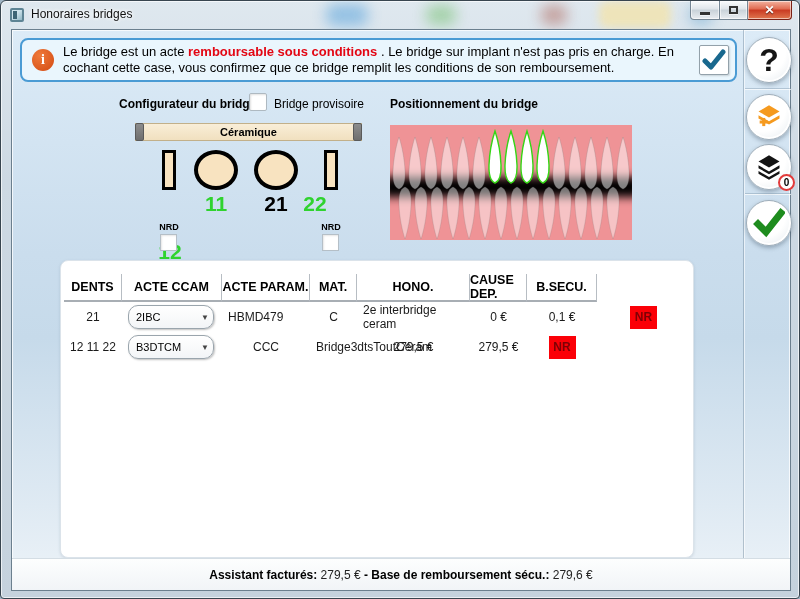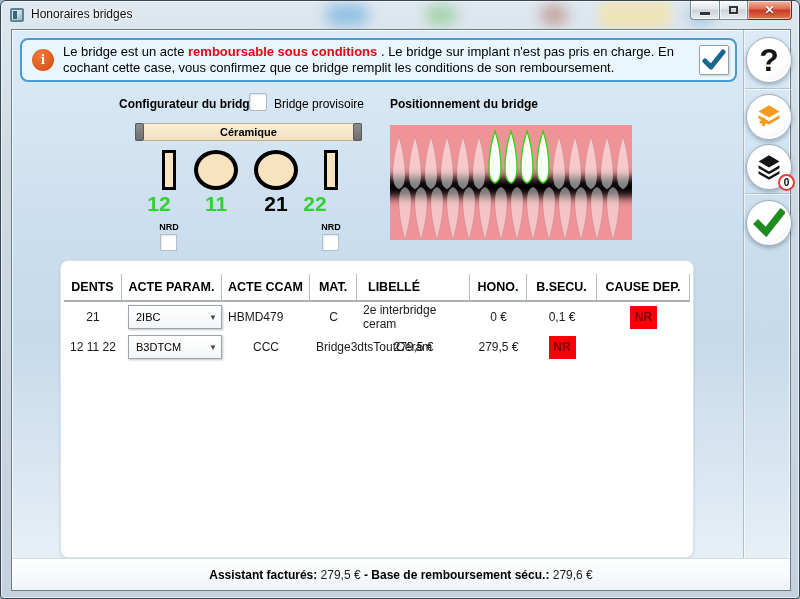--- a/index.html
+++ b/index.html
@@ -81,22 +81,22 @@
 
   
   .panel { position:absolute; left:48px; top:230px; width:634px; height:298px; background:#fff;
            border-radius:8px; border:1px solid #dbe3ea; box-shadow:0 1px 3px rgba(80,100,120,.18); padding-top:13px; }
   .grid { display:grid; grid-template-columns:58px 100px 88px 47px 113px 57px 70px 93px; margin-left:3px; }
   .hcell { height:28px; display:flex; align-items:center; font-size:12.5px; font-weight:bold; color:#000;
            border-right:1px solid #b7bdc3; border-bottom:2px solid #a8aeb4; justify-content:center; }
   .hcell.left { justify-content:flex-start; padding-left:11px; }
   .cell { height:30px; display:flex; align-items:center; font-size:12px; color:#1a1a1a; justify-content:center; }
   .cell.left { justify-content:flex-start; padding-left:6px; }
-  .combo { width:94px; height:24px; background:linear-gradient(#fff,#f3f5f7); border:1px solid #9aa5ad;
-           border-radius:0; box-shadow:1px 1px 2px rgba(0,0,0,.25); display:flex; align-items:center;
+  .combo { width:86px; height:24px; background:linear-gradient(#fff,#f3f5f7); border:1px solid #9aa5ad;
+           border-radius:10px; box-shadow:1px 1px 2px rgba(0,0,0,.25); display:flex; align-items:center;
            font-size:11px; color:#000; padding:0 4px 0 7px; }
   .combo .arrow { margin-left:auto; font-size:8px; color:#444; }
   .nr-badge { width:27px; height:23px; background:#fb0007; color:#7e0005; font-weight:bold; font-size:12px;
               display:flex; align-items:center; justify-content:center; }
 
   
   .side-divider { position:absolute; left:731px; top:0; width:1px; height:530px; background:rgba(110,135,155,.45);
                   box-shadow:1px 0 0 rgba(255,255,255,.6); }
   .side-sep { position:absolute; left:733px; width:46px; height:1px; background:rgba(120,145,165,.4);
               box-shadow:0 1px 0 rgba(255,255,255,.7); }
@@ -165,21 +165,21 @@
       <div class="bar-handle left"></div>
       <span>Céramique</span>
       <div class="bar-handle right"></div>
     </div>
 
     <div class="tooth-rect" style="left:150px;"></div>
     <div class="tooth-ellipse" style="left:182px;"></div>
     <div class="tooth-ellipse" style="left:242px;"></div>
     <div class="tooth-rect" style="left:312px;"></div>
 
-    <span class="tooth-num green" style="left:117px;">12</span>
+    <span class="tooth-num green" style="left:128px;margin-top:48px;">12</span>
     <span class="tooth-num green" style="left:174px;">11</span>
     <span class="tooth-num dark" style="left:234px;">21</span>
     <span class="tooth-num green" style="left:273px;">22</span>
 
     <span class="nrd-label" style="left:127px;">NRD</span>
     <span class="nrd-label" style="left:289px;">NRD</span>
     <div class="nrd-check" style="left:148px;"></div>
     <div class="nrd-check" style="left:310px;"></div>
 
     <div class="pos-image">
@@ -227,27 +227,26 @@
             <use href="#tl" x="184" y="62"></use>
           <use href="#tl" x="200" y="62"></use>
             <use href="#tl" x="216" y="62"></use>
         </g>
       </svg>
     </div>
 
     <div class="panel">
       <div class="grid">
         <div class="hcell">DENTS</div>
+        <div class="hcell">ACTE CCAM</div>
         <div class="hcell">ACTE PARAM.</div>
-        <div class="hcell">ACTE CCAM</div>
         <div class="hcell">MAT.</div>
-        <div class="hcell left">LIBELLÉ</div>
         <div class="hcell">HONO.</div>
+        <div class="hcell">CAUSE DEP.</div>
         <div class="hcell">B.SECU.</div>
-        <div class="hcell">CAUSE DEP.</div>
       </div>
 
       <div class="grid">
         <div class="cell">21</div>
         <div class="cell left">
           <div class="combo">
             <span>2IBC</span>
             <span class="arrow">▼</span>
           </div>
         </div>

